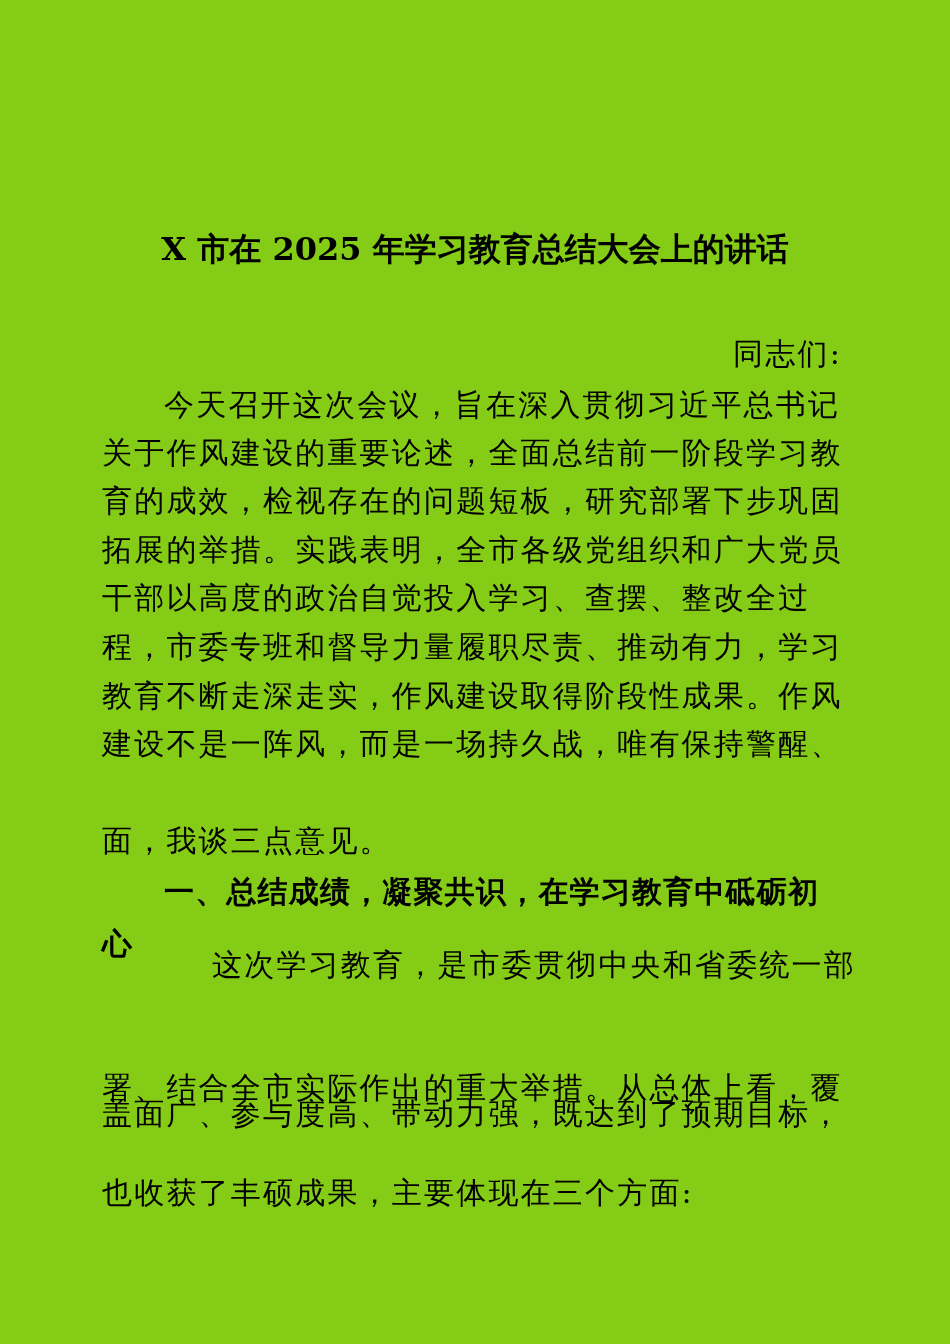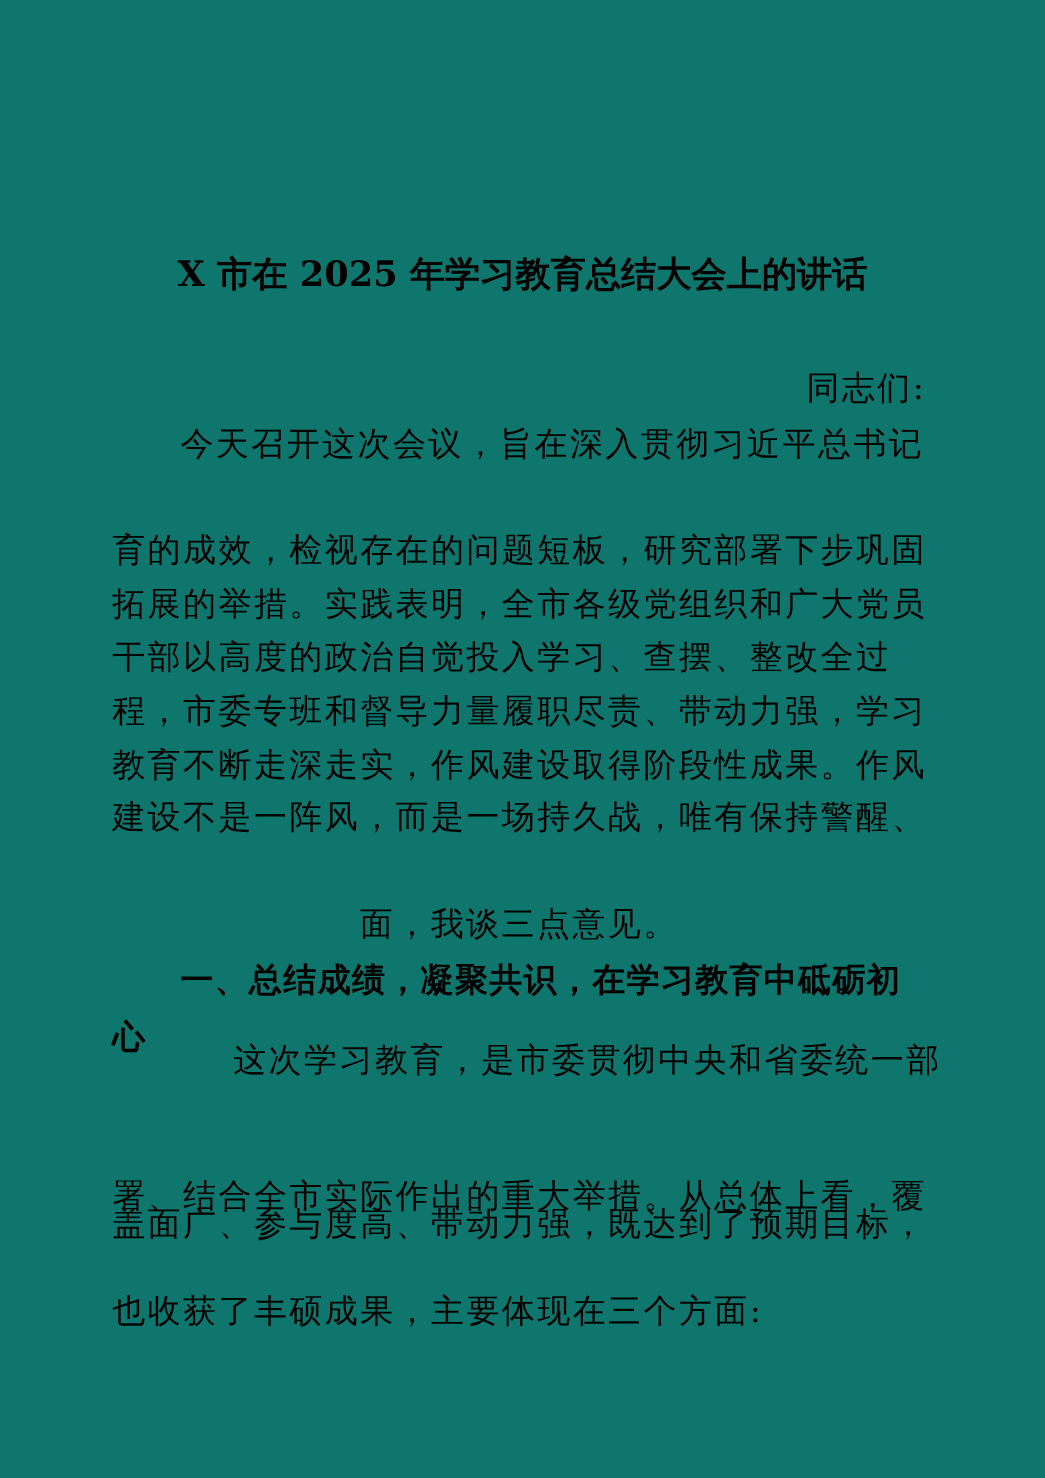--- a/index.html
+++ b/index.html
@@ -14,21 +14,21 @@
       overflow: hidden;
       font-family: "DejaVu Serif", "Liberation Serif", serif;
       color: #000000;
     }
     .page {
       position: absolute;
       left: 0;
       top: 0;
       width: 950px;
       height: 1344px;
-      background: #0f766e;
+      background: #84cc16;
     }
     .title {
       position: absolute;
       left: 0;
       top: 224px;
       width: 950px;
       text-align: center;
       font-family: "DejaVu Serif", "Liberation Serif", serif;
       font-size: 32px;
       font-weight: bold;
@@ -59,27 +59,28 @@
 </head>
 <body>
 
 <div class="page">
 
   <div class="title">X 市在 2025 年学习教育总结大会上的讲话</div>
 
   <div class="line" style="top:332px;text-align:right;">同志们:</div>
 
   <div class="line indent" style="top:383px;">今天召开这次会议，旨在深入贯彻习近平总书记</div>
+  <div class="line" style="top:431px;">关于作风建设的重要论述，全面总结前一阶段学习教</div>
   <div class="line" style="top:479px;">育的成效，检视存在的问题短板，研究部署下步巩固</div>
   <div class="line" style="top:528px;">拓展的举措。实践表明，全市各级党组织和广大党员</div>
   <div class="line" style="top:576px;">干部以高度的政治自觉投入学习、查摆、整改全过</div>
-  <div class="line" style="top:625px;">程，市委专班和督导力量履职尽责、带动力强，学习</div>
+  <div class="line" style="top:625px;">程，市委专班和督导力量履职尽责、推动有力，学习</div>
   <div class="line" style="top:674px;">教育不断走深走实，作风建设取得阶段性成果。作风</div>
   <div class="line" style="top:722px;">建设不是一阵风，而是一场持久战，唯有保持警醒、</div>
-  <div class="line" style="top:819px;text-align:center;">面，我谈三点意见。</div>
+  <div class="line" style="top:819px;">面，我谈三点意见。</div>
 
   <div class="line indent heading" style="top:870px;">一、总结成绩，凝聚共识，在学习教育中砥砺初</div>
   <div class="line heading" style="top:922px;">心</div>
 
   <div class="line indent" style="top:943px;text-align:center;">这次学习教育，是市委贯彻中央和省委统一部</div>
   <div class="line" style="top:1026px;margin-top:40px;">署、结合全市实际作出的重大举措。从总体上看，覆</div>
   <div class="line" style="top:1092px;">盖面广、参与度高、带动力强，既达到了预期目标，</div>
   <div class="line" style="top:1171px;">也收获了丰硕成果，主要体现在三个方面:</div>
 
 </div>

